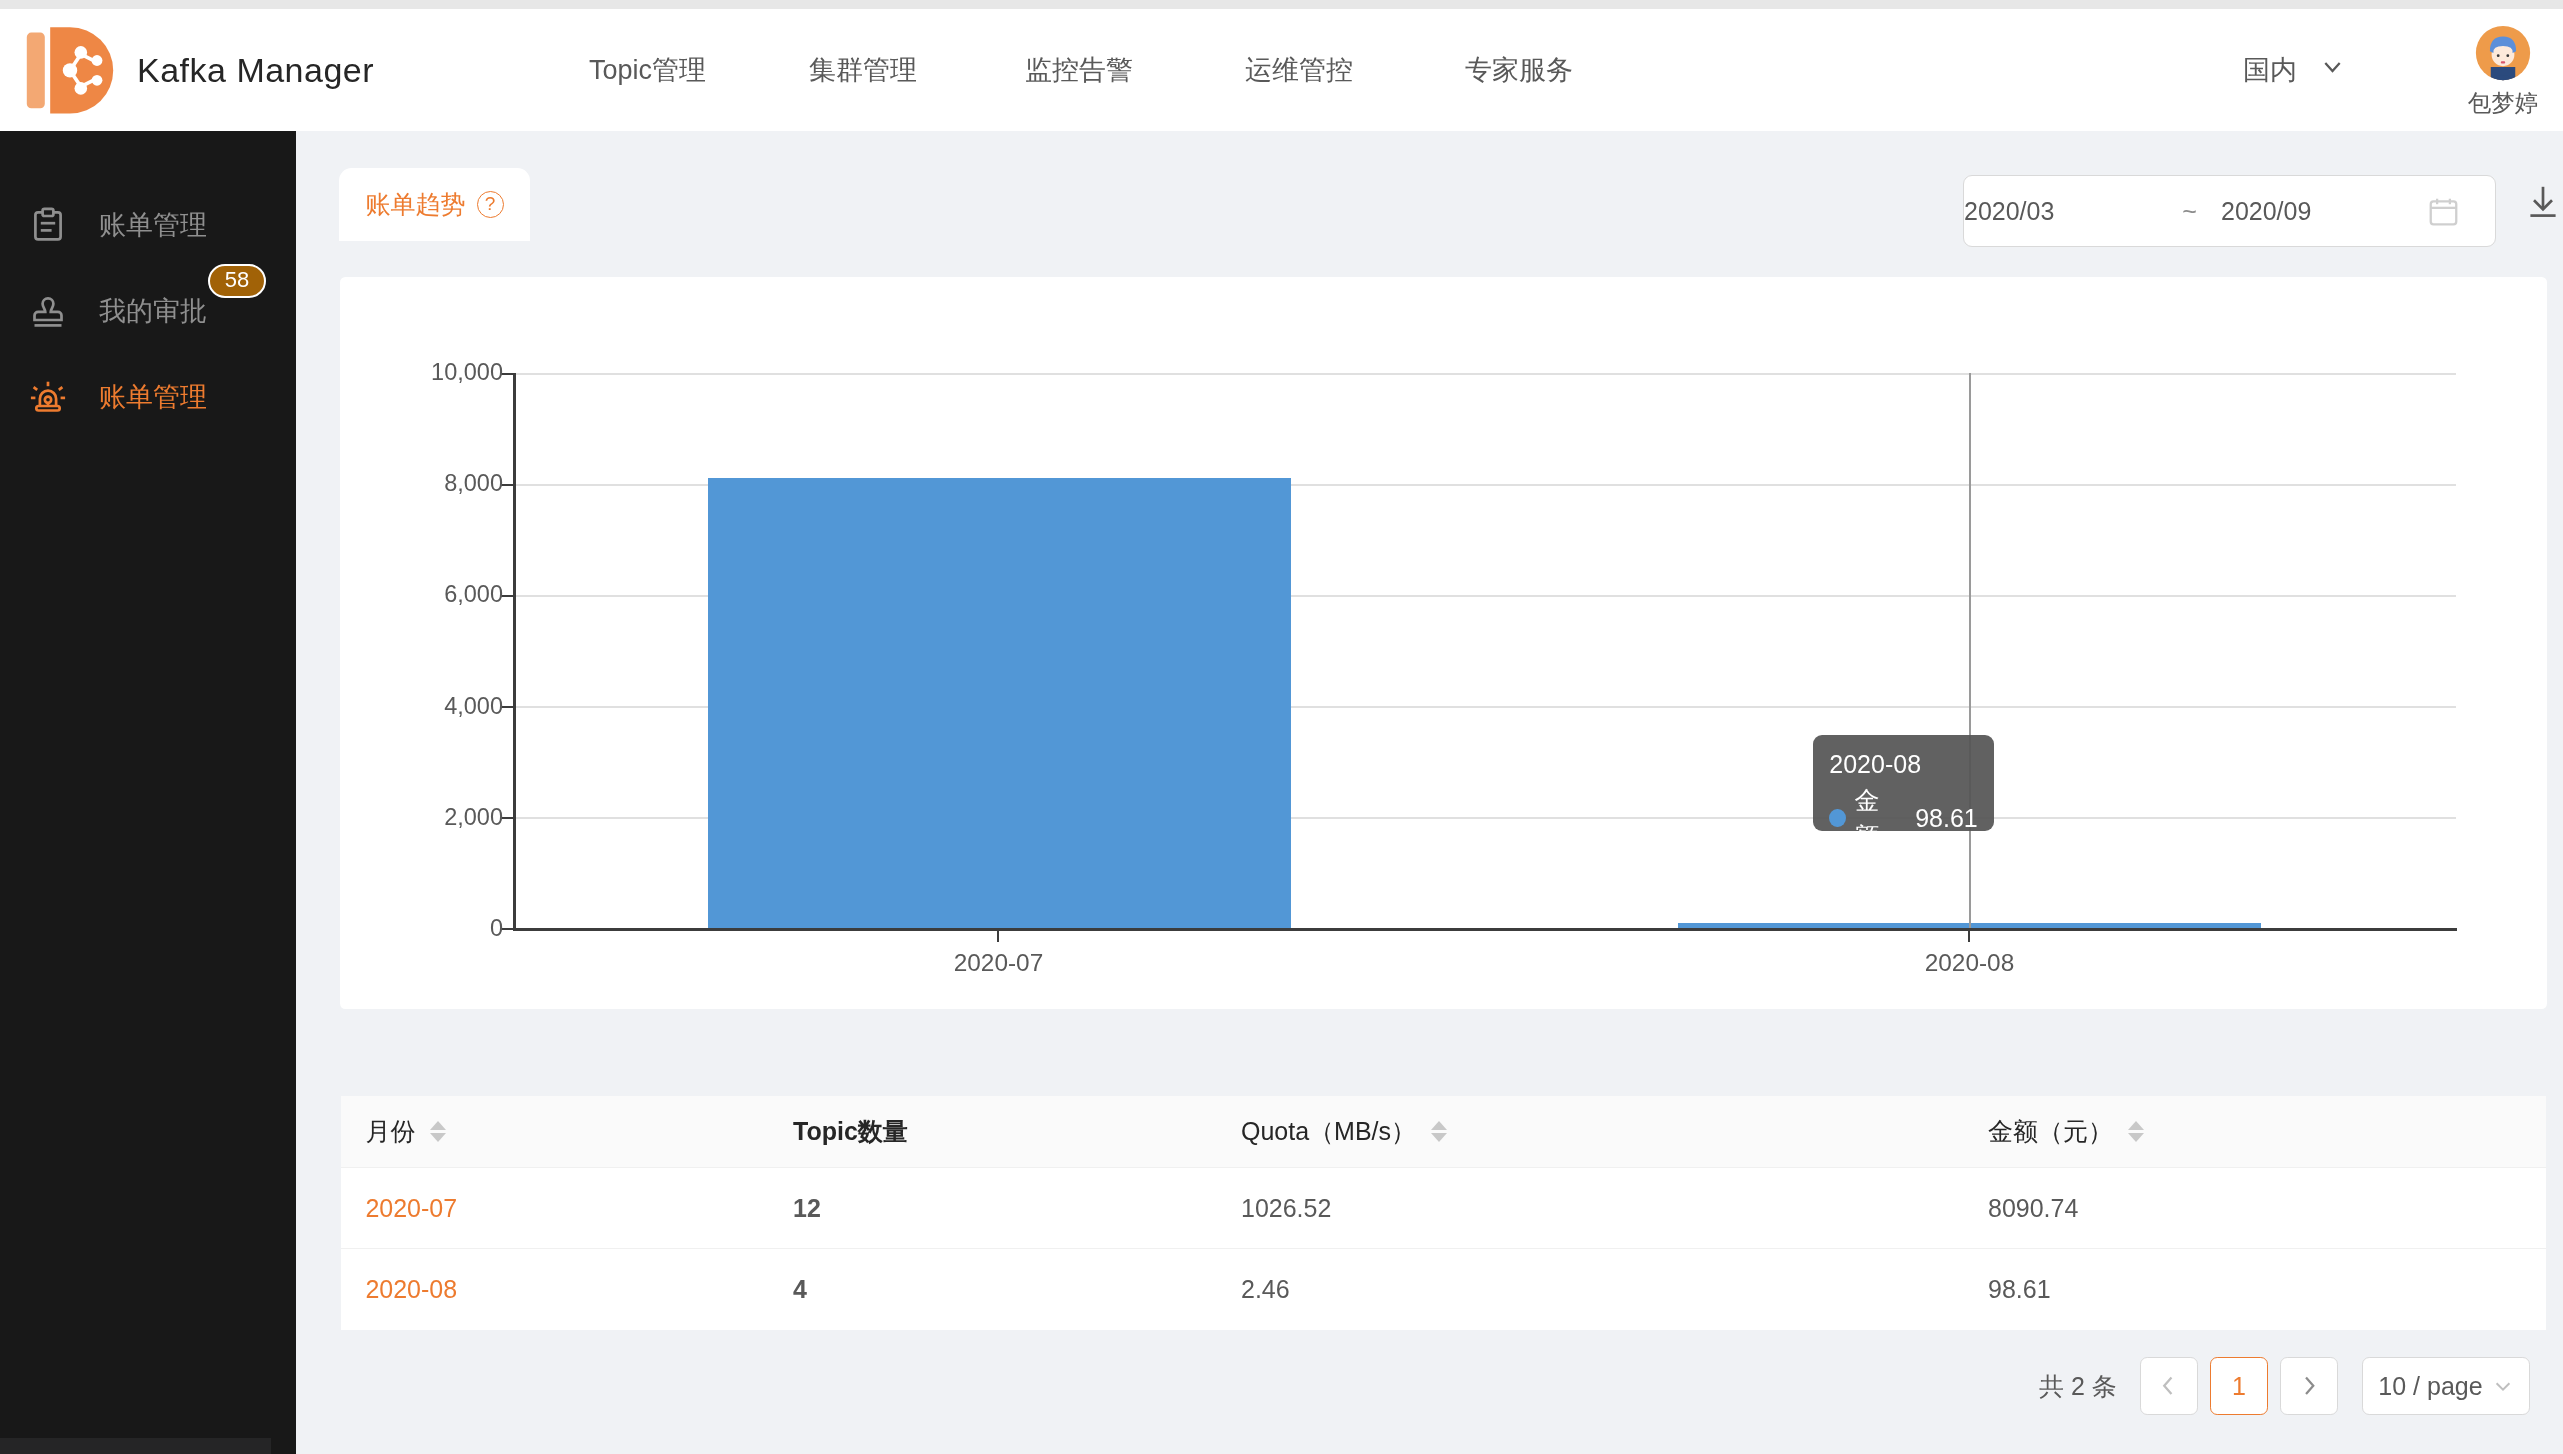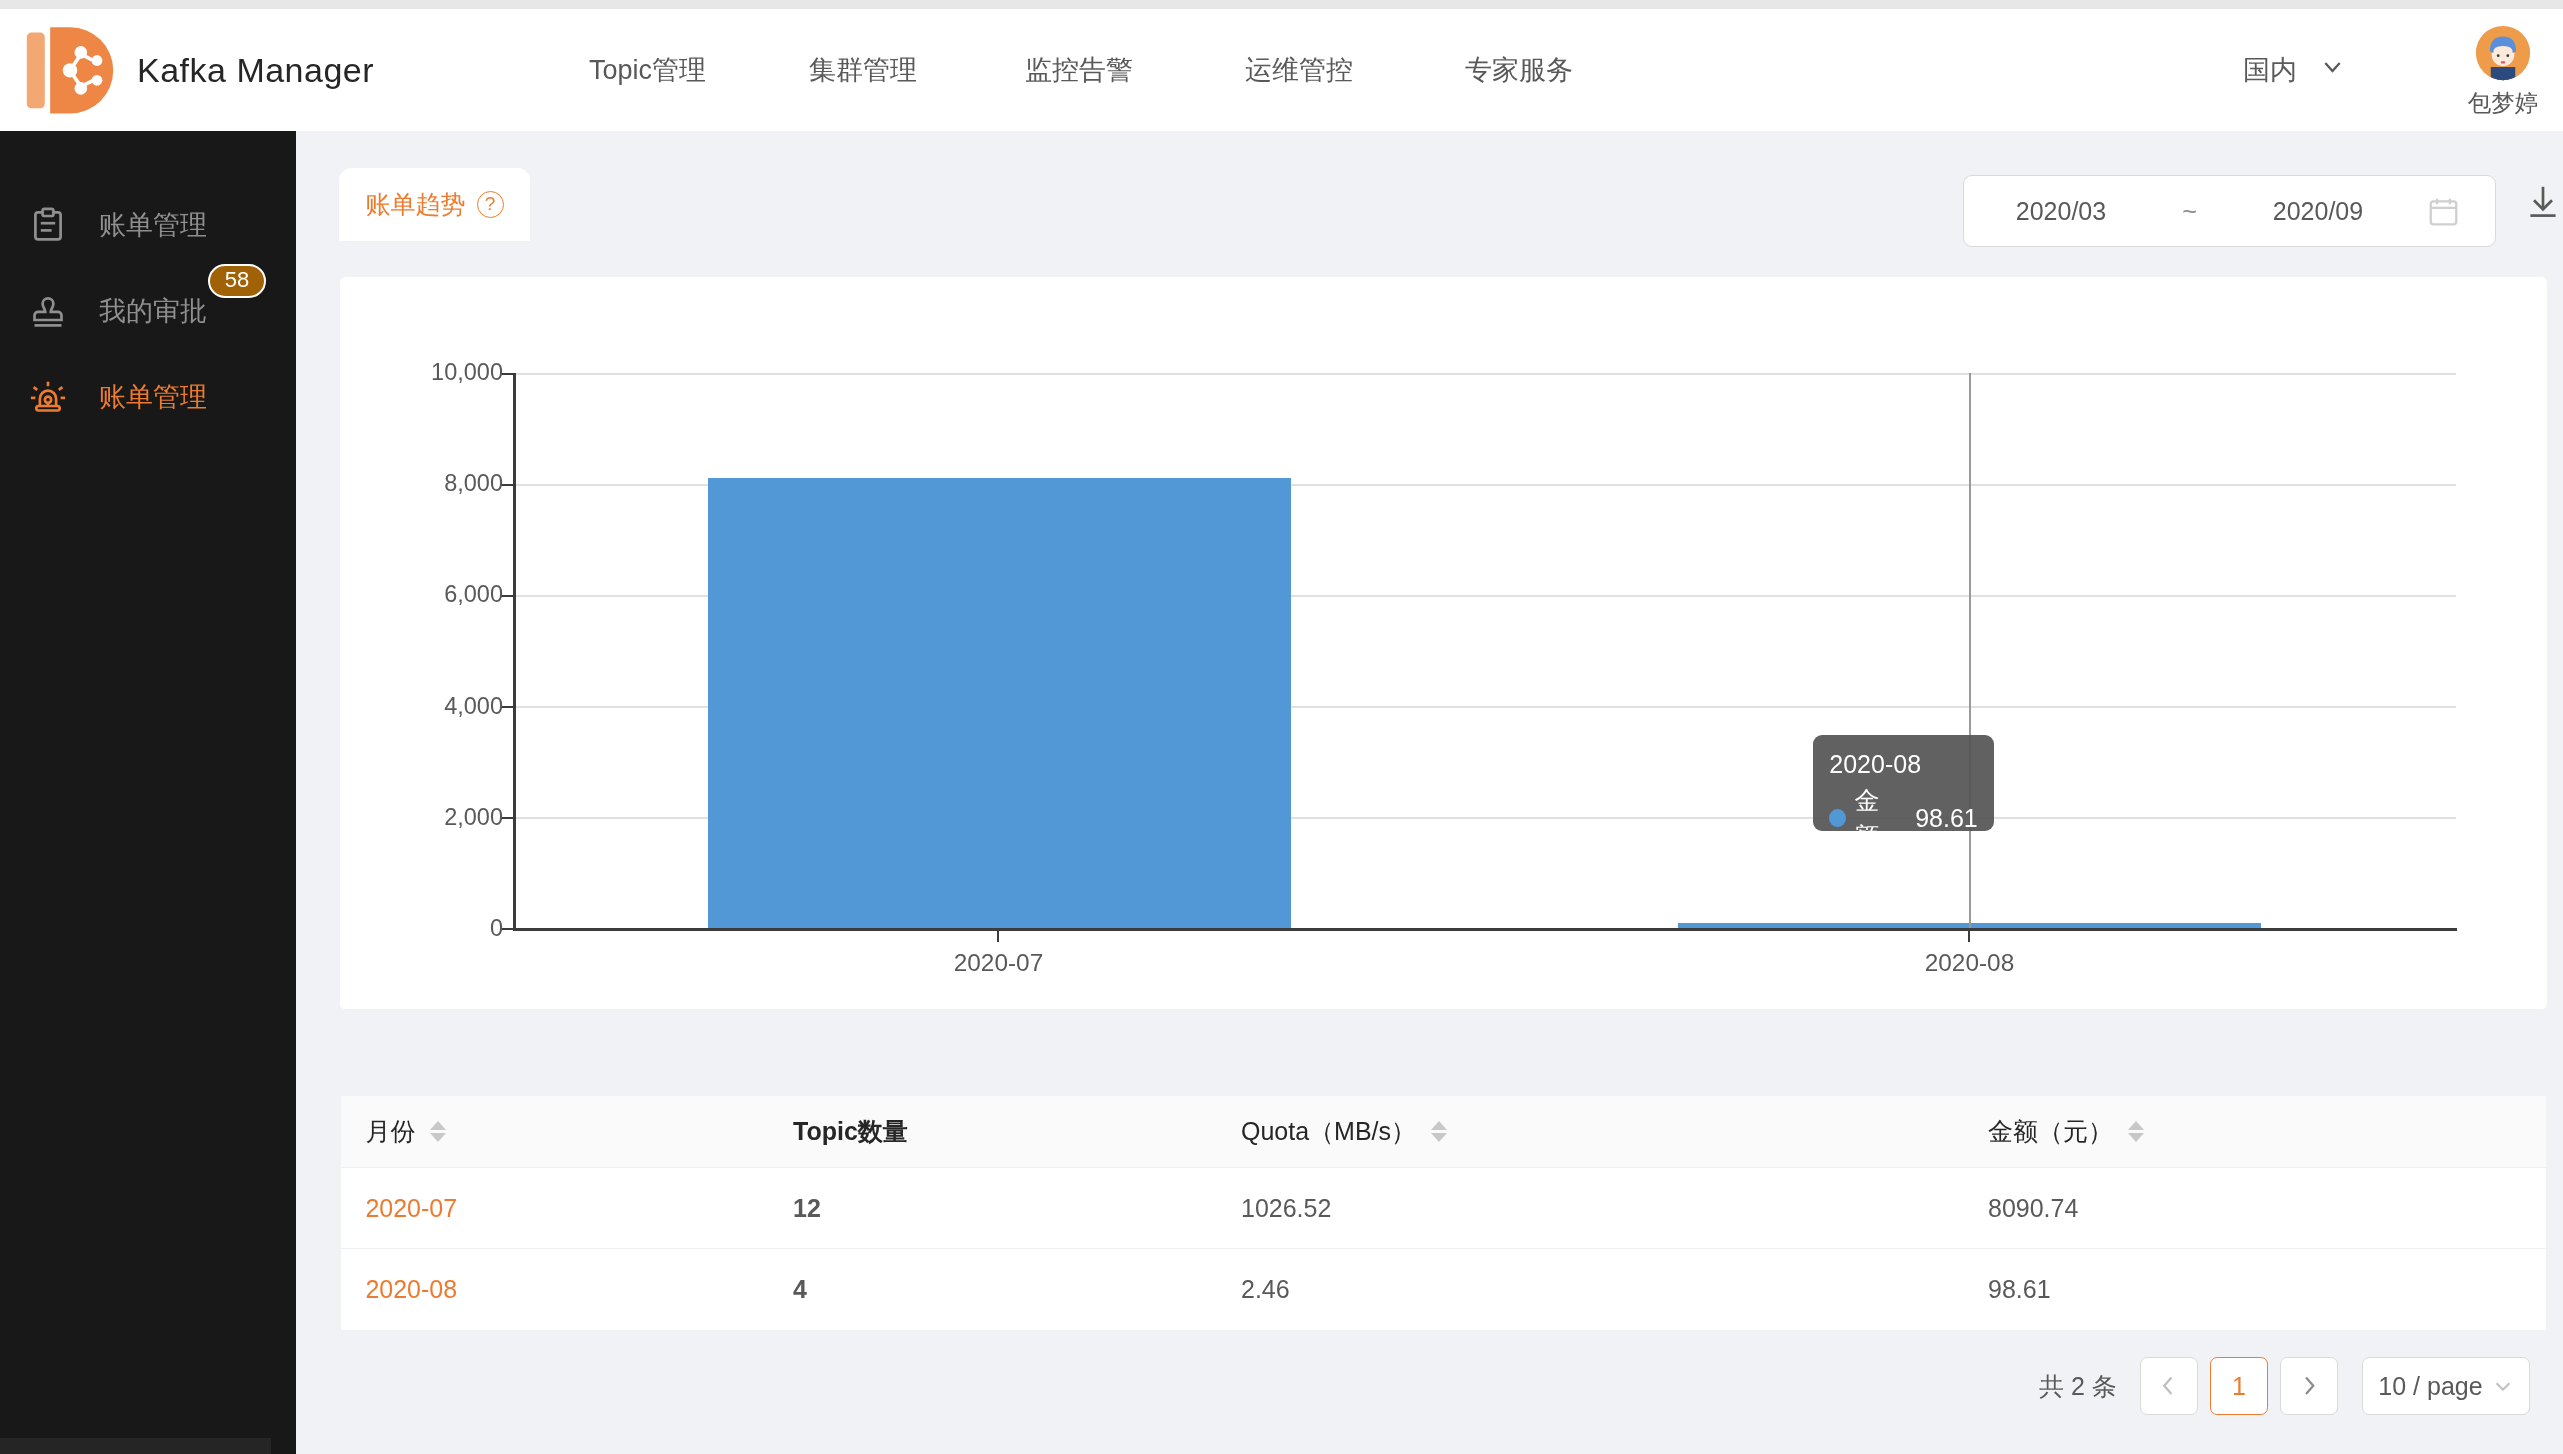--- a/index.html
+++ b/index.html
@@ -38,21 +38,21 @@
   .side-footer { position:absolute; left:0; top:1307px; width:271px; height:16.3px; background:#252526; }
 
   
   .trend-tab { position:absolute; left:339px; top:168px; width:191px; height:73px; background:#ffffff;
     border-radius:12.6px 12.6px 0 0; display:flex; align-items:center; justify-content:center; gap:11px; cursor:pointer; }
   .trend-tab-label { font-size:25px; color:#ed7b2f; }
   .q-icon { width:27px; height:27px; border:1.8px solid #ed7b2f; border-radius:50%; color:#ed7b2f;
     font-size:19px; line-height:23.5px; text-align:center; display:inline-block; }
   .date-picker { position:absolute; left:1963px; top:175px; width:533px; height:72px; background:#fff;
     border:1.8px solid #d9d9d9; border-radius:9px; display:flex; align-items:center; cursor:pointer; }
-  .date-val { font-size:25px; color:#595959; width:194px; text-align:center; }
+  .date-val { font-size:25px; color:#595959; width:194px; }
   .date-sep { font-size:25px; color:#8c8c8c; width:63px; text-align:center; }
   .cal-icon { margin-left:12.6px; }
   .dl-btn { position:absolute; left:2525px; top:183px; width:36px; height:40px; cursor:pointer; }
 
   
   .chart-panel { position:absolute; left:340px; top:277px; width:2207px; height:732px; background:#ffffff; border-radius:5.4px; }
   .gl { position:absolute; left:173px; width:1943px; height:1.8px; background:#e0e0e0; }
   .y-axis { position:absolute; left:173px; top:96px; width:2.7px; height:557px; background:#3c3c3c; }
   .x-axis { position:absolute; left:173px; top:651px; width:1944px; height:2.7px; background:#3c3c3c; }
   .ytick { position:absolute; left:161px; width:11.7px; height:1.8px; background:#3c3c3c; }

